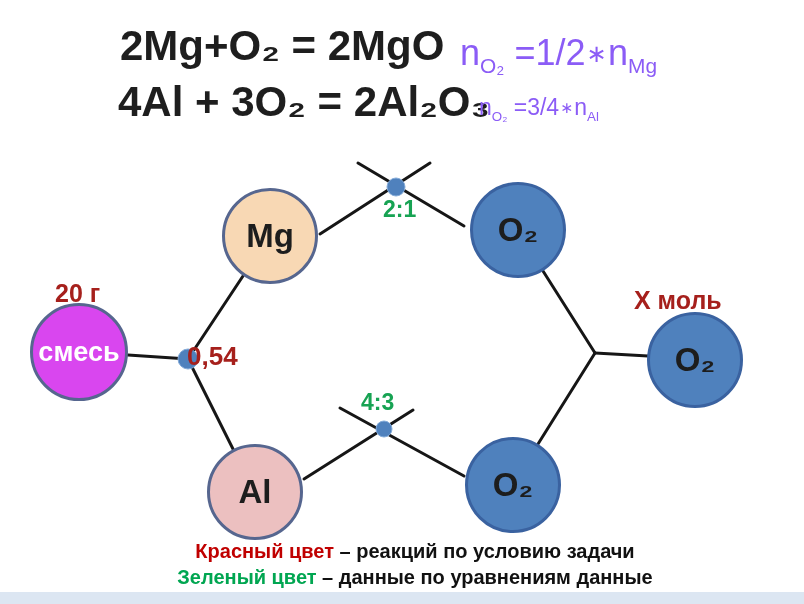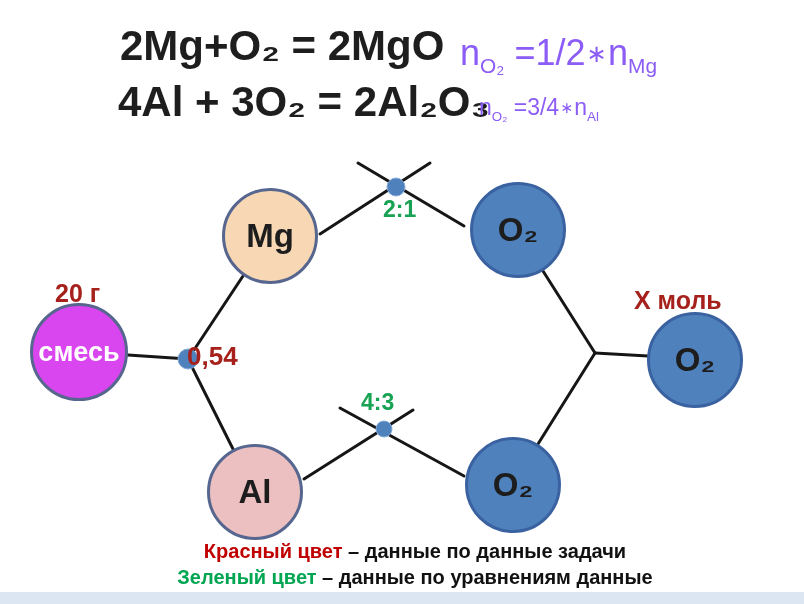--- a/index.html
+++ b/index.html
@@ -94,19 +94,19 @@
     <span>O₂</span>
   </div>
 
   <div class="lbl lbl-red lbl-20g">20 г</div>
   <div class="lbl lbl-red lbl-054">0,54</div>
   <div class="lbl lbl-red lbl-xmol">X моль</div>
   <div class="lbl lbl-green lbl-21">2:1</div>
   <div class="lbl lbl-green lbl-43">4:3</div>
 
   <div class="legend">
-    <div class="legend-line"><span class="lg-red">Красный цвет</span><span> – данные по данные задачи</span></div>
+    <div class="legend-line"><span class="lg-red">Красный цвет</span><span> – реакций по условию задачи</span></div>
     <div class="legend-line"><span class="lg-green">Зеленый цвет</span><span> – данные по уравнениям данные</span></div>
   </div>
 
   <div class="bottom-strip"></div>
 
 </div>
 
 </body></html>

